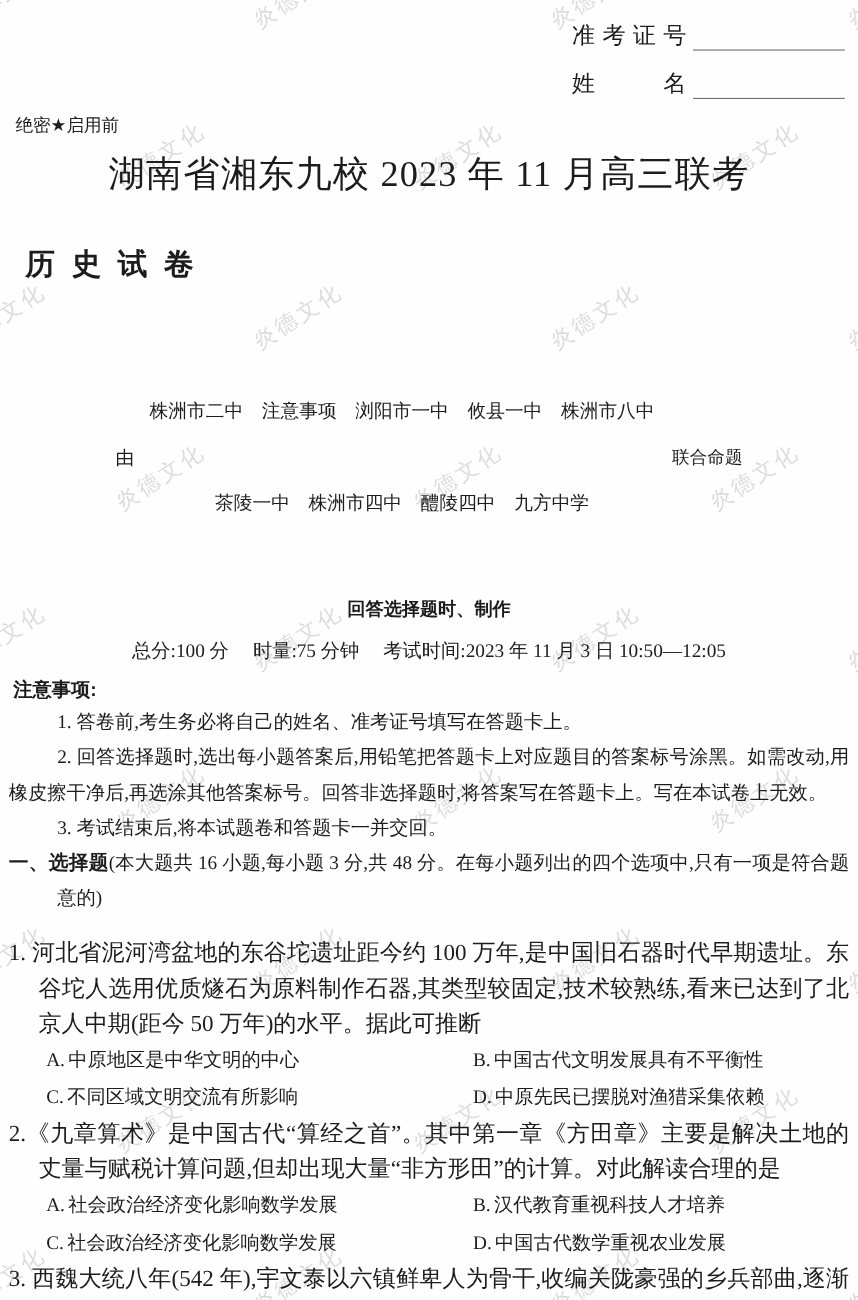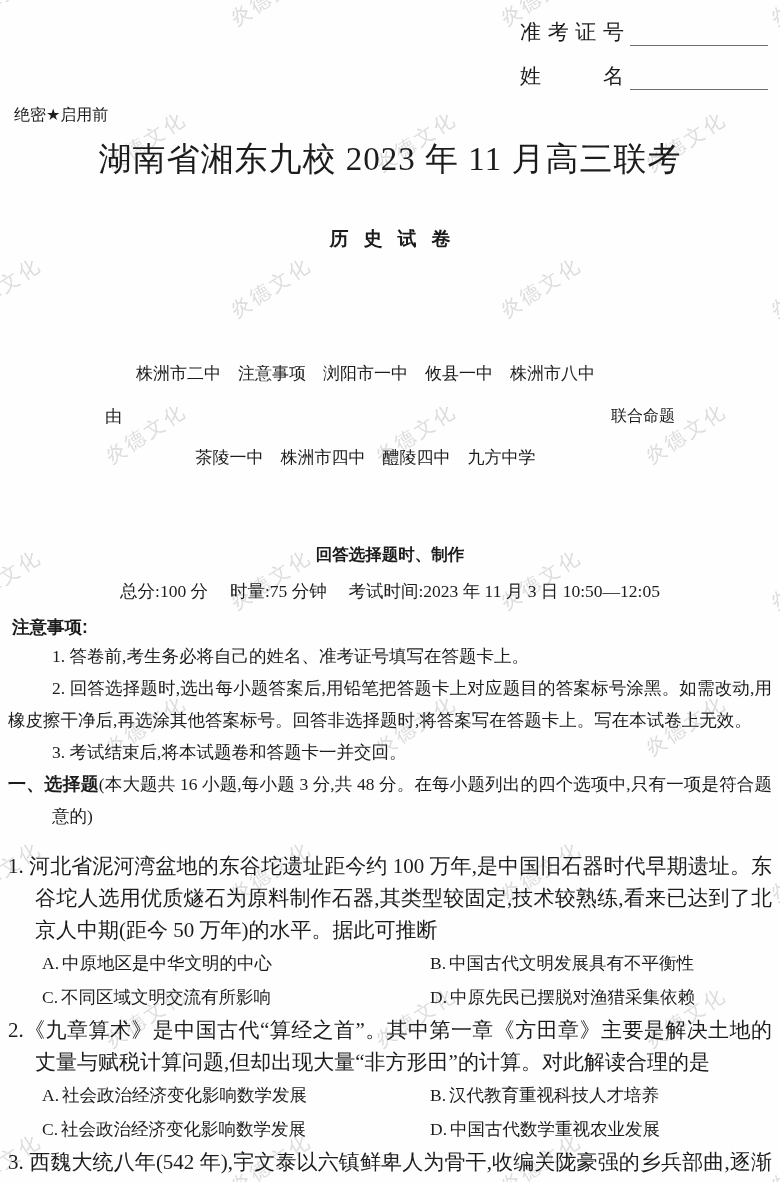--- a/index.html
+++ b/index.html
@@ -28,23 +28,23 @@
 
   .secrecy{
     margin-top:14px;font-family:"Liberation Sans","DejaVu Sans",sans-serif;
     font-weight:normal;font-size:16px;line-height:22px;padding-left:6px;
   }
   .title{
     margin:10px 0 0 0;text-align:center;font-weight:normal;
     font-size:33px;line-height:46px;letter-spacing:1px;
   }
   .subject{
-    margin:40px 0 0 0;text-align:center;
-    font-family:Liberation Mono, monospace;
-    font-weight:bold;font-size:19px;line-height:36px;
+    margin:40px 0 0 0;
+    font-family:Liberation Serif, serif;
+    font-weight:bold;font-size:27px;line-height:36px;
     letter-spacing:15px;text-indent:15px;
   }
   .schools{
     margin-top:46px;display:flex;align-items:center;justify-content:center;
     font-size:17px;
   }
   .schools .by{margin-right:14px;}
   .school-rows{text-align:center;line-height:28px;white-space:pre;}
   .schools .joint{margin-left:16px;font-size:16px;}
   .producer{

